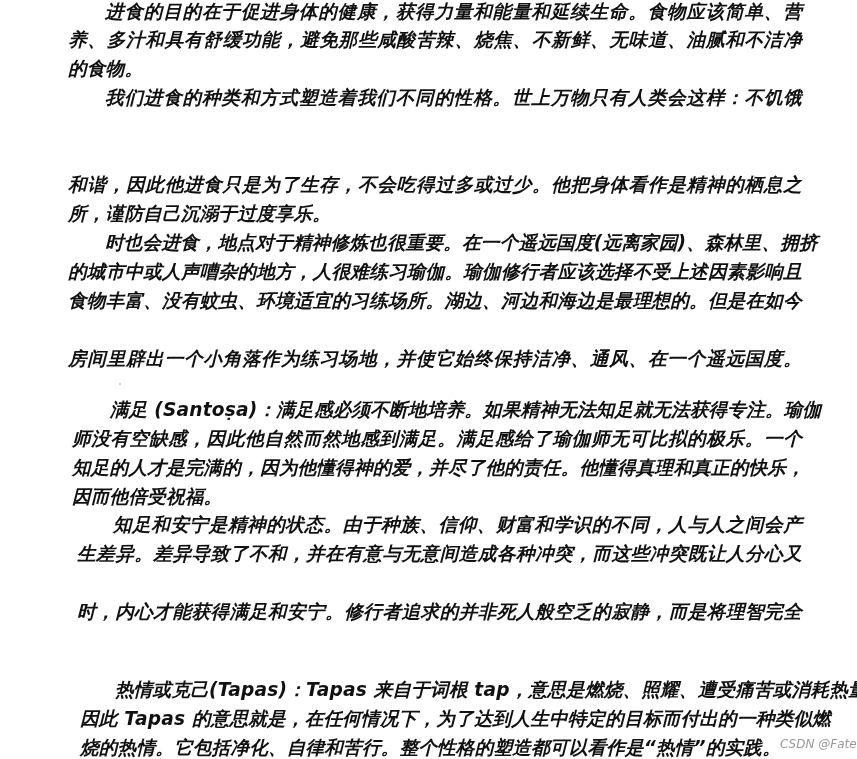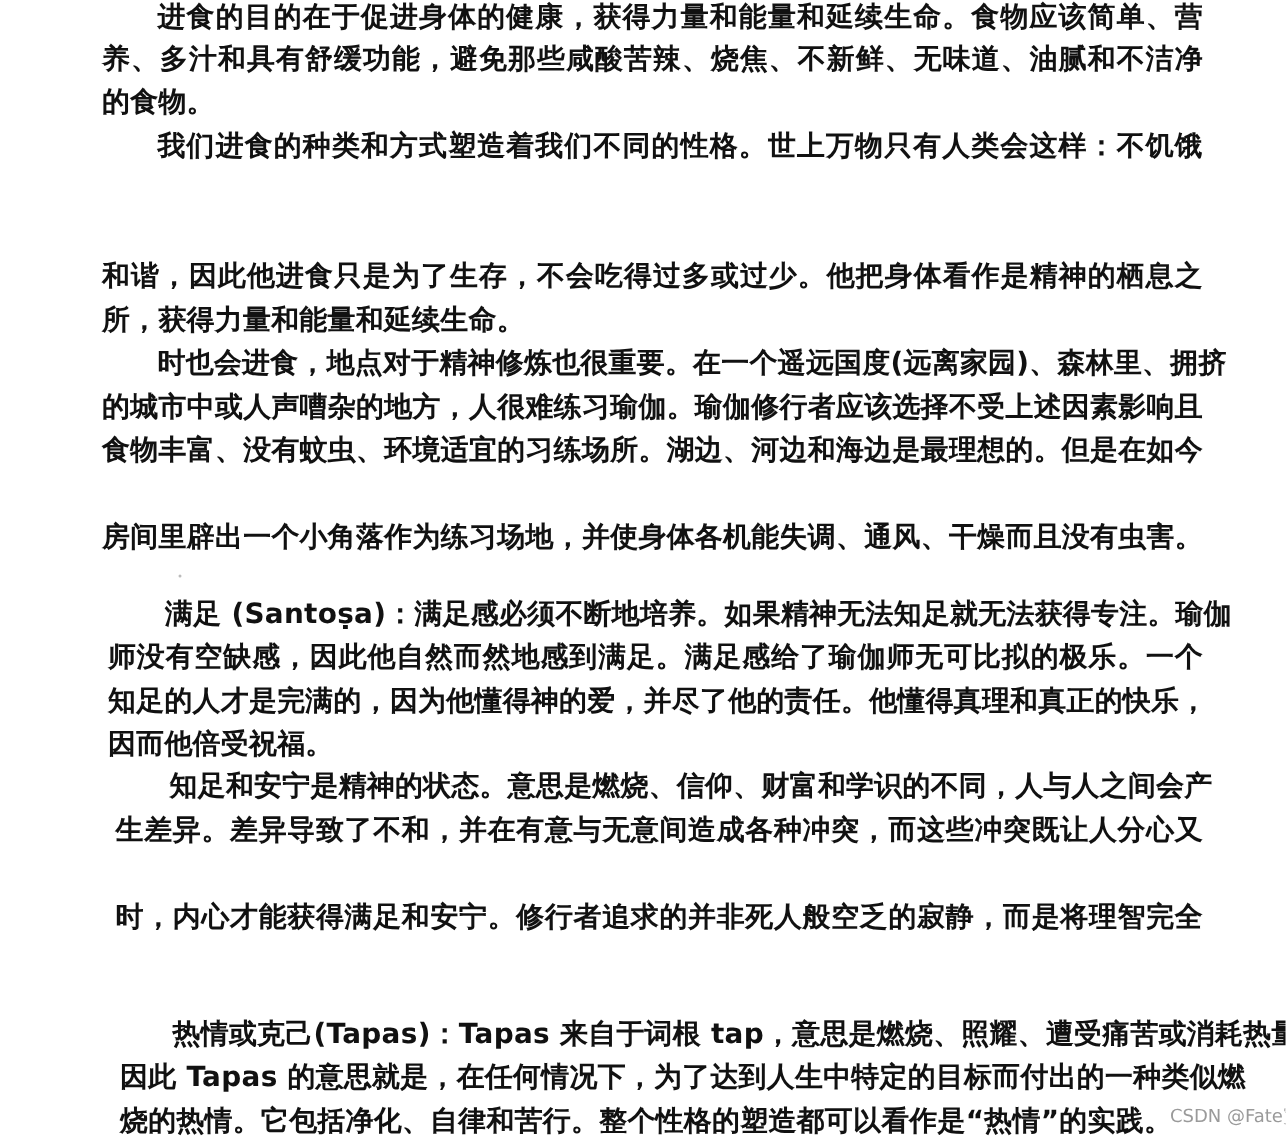--- a/index.html
+++ b/index.html
@@ -1,18 +1,18 @@
 <!DOCTYPE html>
 <html><head>
 <meta charset="utf-8">
 <style>
   html, body { margin: 0; padding: 0; background: #ffffff; }
   body { width: 857px; height: 759px; overflow: hidden; position: relative;
          font-family: "DejaVu Sans", "Liberation Sans", sans-serif; color: #111; }
-  .page { position: absolute; left: 0; top: 0; width: 857px; height: 759px; }
+  .page { position: absolute; left: 0; top: 0; width: 857px; height: 759px; font-style: italic; }
   .line { position: absolute; left: 68px; width: 734px; height: 28px;
           font-size: 18.6px; line-height: 28px; white-space: nowrap;
           text-align: justify; text-align-last: justify; font-weight: bold;
           letter-spacing: 0.2px; }
   .line.indent { left: 105px; width: 697px; }
   .line.last { text-align-last: left; }
   .watermark { position: absolute; left: 780px; top: 736px; font-size: 12px;
                color: #9a9a9a; font-family: "DejaVu Sans", sans-serif; white-space: nowrap; }
   .dot { position: absolute; width: 2px; height: 2px; background: #bbb; border-radius: 1px; }
 </style>
@@ -20,35 +20,35 @@
 <body>
 
 <div class="page">
 
   <div class="line indent" style="top:-2px">进食的目的在于促进身体的健康，获得力量和能量和延续生命。食物应该简单、营</div>
   <div class="line" style="top:26px">养、多汁和具有舒缓功能，避免那些咸酸苦辣、烧焦、不新鲜、无味道、油腻和不洁净</div>
   <div class="line last" style="top:55px">的食物。</div>
 
   <div class="line indent" style="top:84px">我们进食的种类和方式塑造着我们不同的性格。世上万物只有人类会这样：不饥饿</div>
   <div class="line" style="top:171px">和谐，因此他进食只是为了生存，不会吃得过多或过少。他把身体看作是精神的栖息之</div>
-  <div class="line last" style="top:200px">所，获得力量和能量和延续生命。</div>
+  <div class="line last" style="top:200px">所，谨防自己沉溺于过度享乐。</div>
 
   <div class="line indent" style="top:229px">时也会进食，地点对于精神修炼也很重要。在一个遥远国度(远离家园)、森林里、拥挤</div>
   <div class="line" style="top:258px">的城市中或人声嘈杂的地方，人很难练习瑜伽。瑜伽修行者应该选择不受上述因素影响且</div>
   <div class="line" style="top:287px">食物丰富、没有蚊虫、环境适宜的习练场所。湖边、河边和海边是最理想的。但是在如今</div>
-  <div class="line" style="top:345px">房间里辟出一个小角落作为练习场地，并使身体各机能失调、通风、干燥而且没有虫害。</div>
+  <div class="line" style="top:345px">房间里辟出一个小角落作为练习场地，并使它始终保持洁净、通风、在一个遥远国度。</div>
 
   <span class="dot" style="left:119px; top:383px"></span>
 
   <div class="line" style="top:425px; left:72px; width:730px">师没有空缺感，因此他自然而然地感到满足。满足感给了瑜伽师无可比拟的极乐。一个</div>
   <div class="line indent" style="top:396px; left:110px; width:692px">满足 (Santoṣa)：满足感必须不断地培养。如果精神无法知足就无法获得专注。瑜伽</div>
   <div class="line" style="top:454px; left:72px; width:730px">知足的人才是完满的，因为他懂得神的爱，并尽了他的责任。他懂得真理和真正的快乐，</div>
   <div class="line last" style="top:483px; left:72px">因而他倍受祝福。</div>
 
-  <div class="line indent" style="top:511px; left:113px; width:689px">知足和安宁是精神的状态。意思是燃烧、信仰、财富和学识的不同，人与人之间会产</div>
+  <div class="line indent" style="top:511px; left:113px; width:689px">知足和安宁是精神的状态。由于种族、信仰、财富和学识的不同，人与人之间会产</div>
   <div class="line" style="top:540px; left:77px; width:725px">生差异。差异导致了不和，并在有意与无意间造成各种冲突，而这些冲突既让人分心又</div>
   <div class="line" style="top:598px; left:77px; width:725px">时，内心才能获得满足和安宁。修行者追求的并非死人般空乏的寂静，而是将理智完全</div>
 
   <div class="line indent" style="top:676px; left:115px; width:693px">热情或克己(Tapas)：Tapas 来自于词根 tap，意思是燃烧、照耀、遭受痛苦或消耗热量。</div>
   <div class="line" style="top:705px; left:80px; width:728px">因此 Tapas 的意思就是，在任何情况下，为了达到人生中特定的目标而付出的一种类似燃</div>
   <div class="line last" style="top:734px; left:80px; width:728px">烧的热情。它包括净化、自律和苦行。整个性格的塑造都可以看作是“热情”的实践。</div>
 
   <div class="watermark">CSDN @Fate宽</div>
 </div>
 

